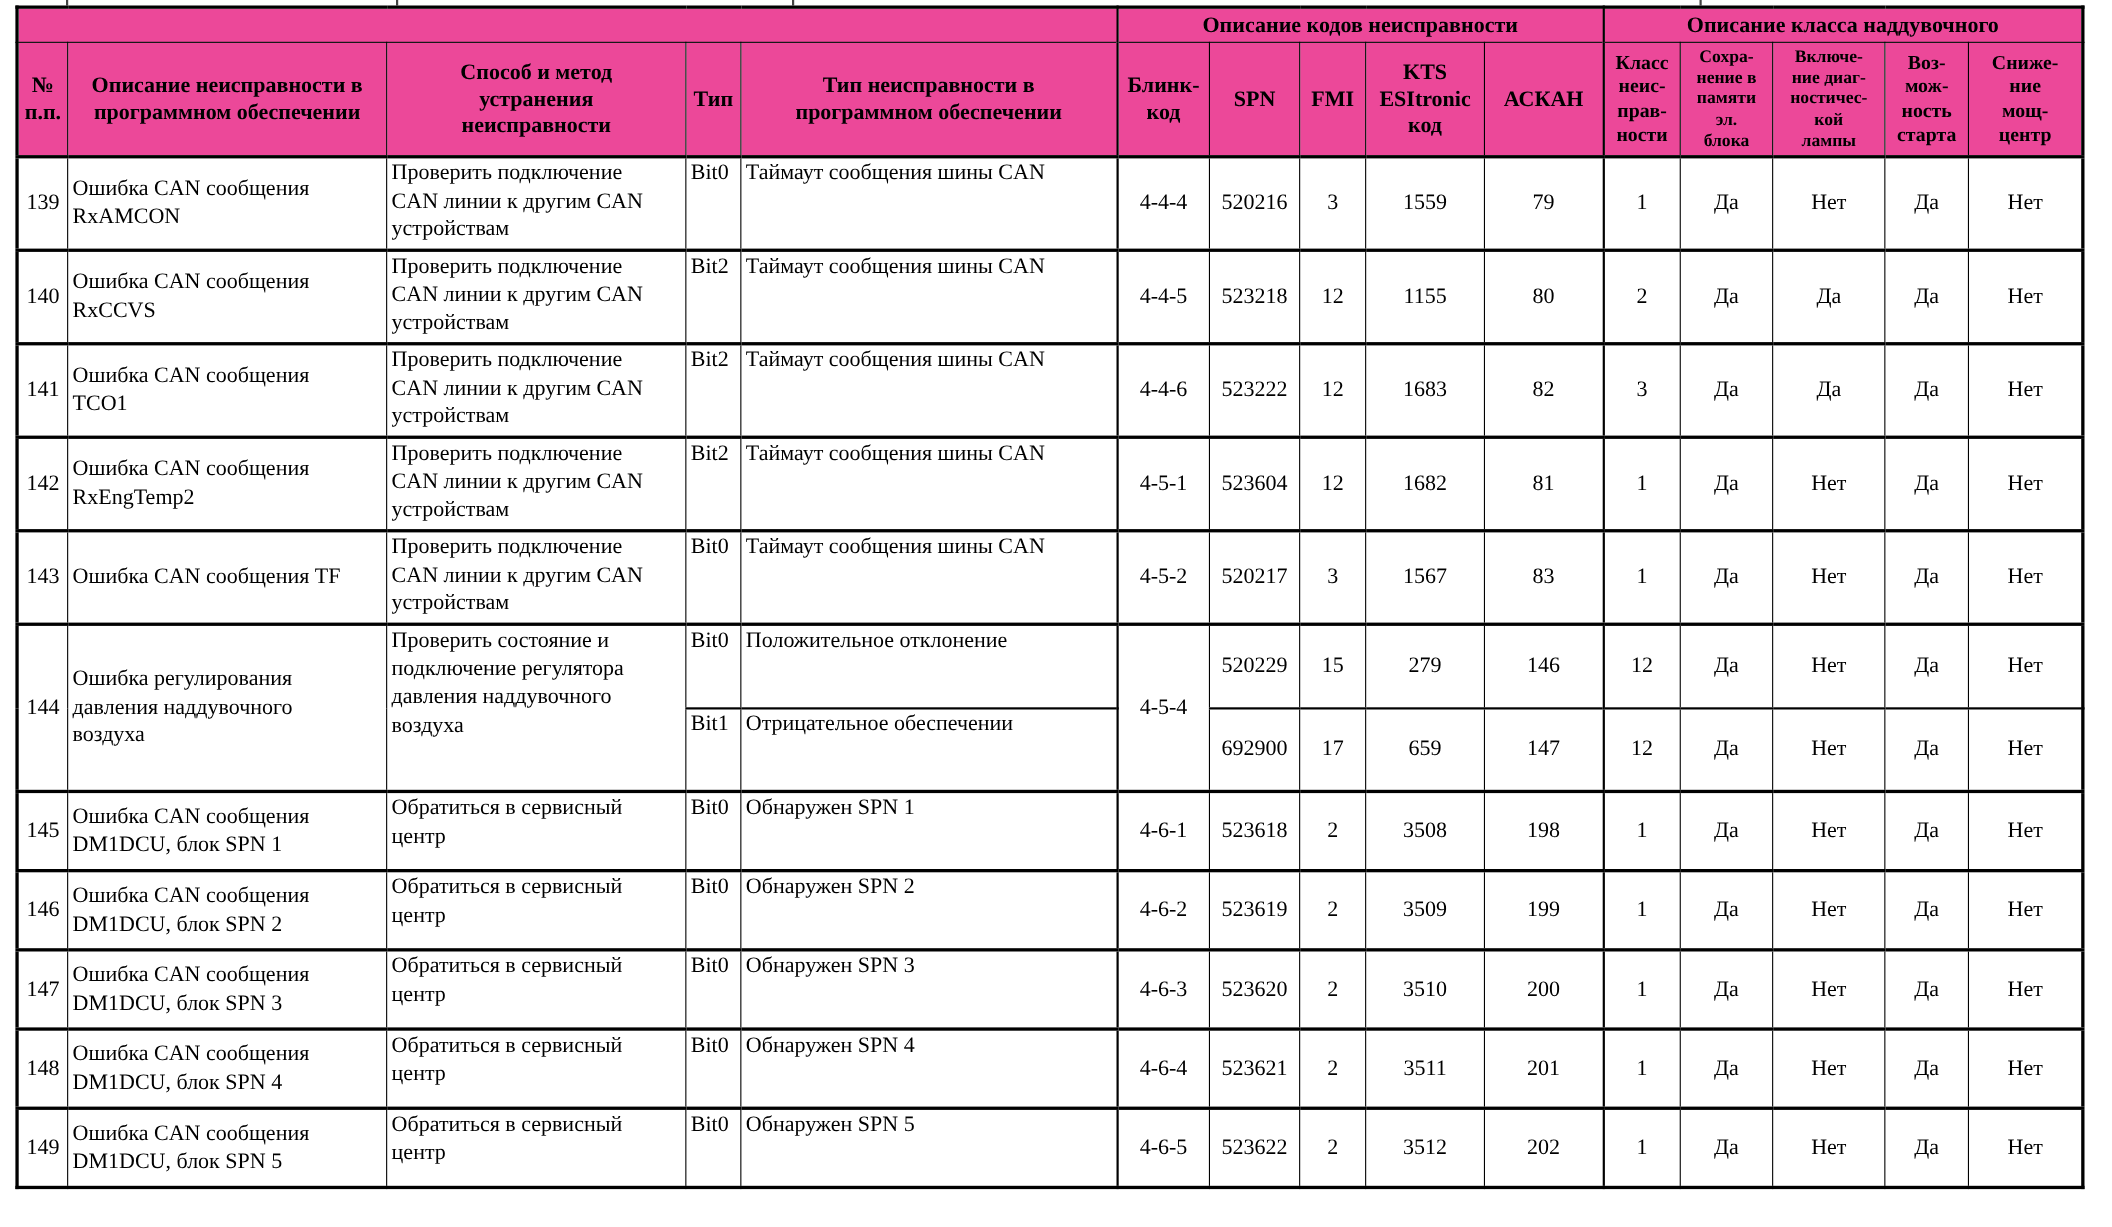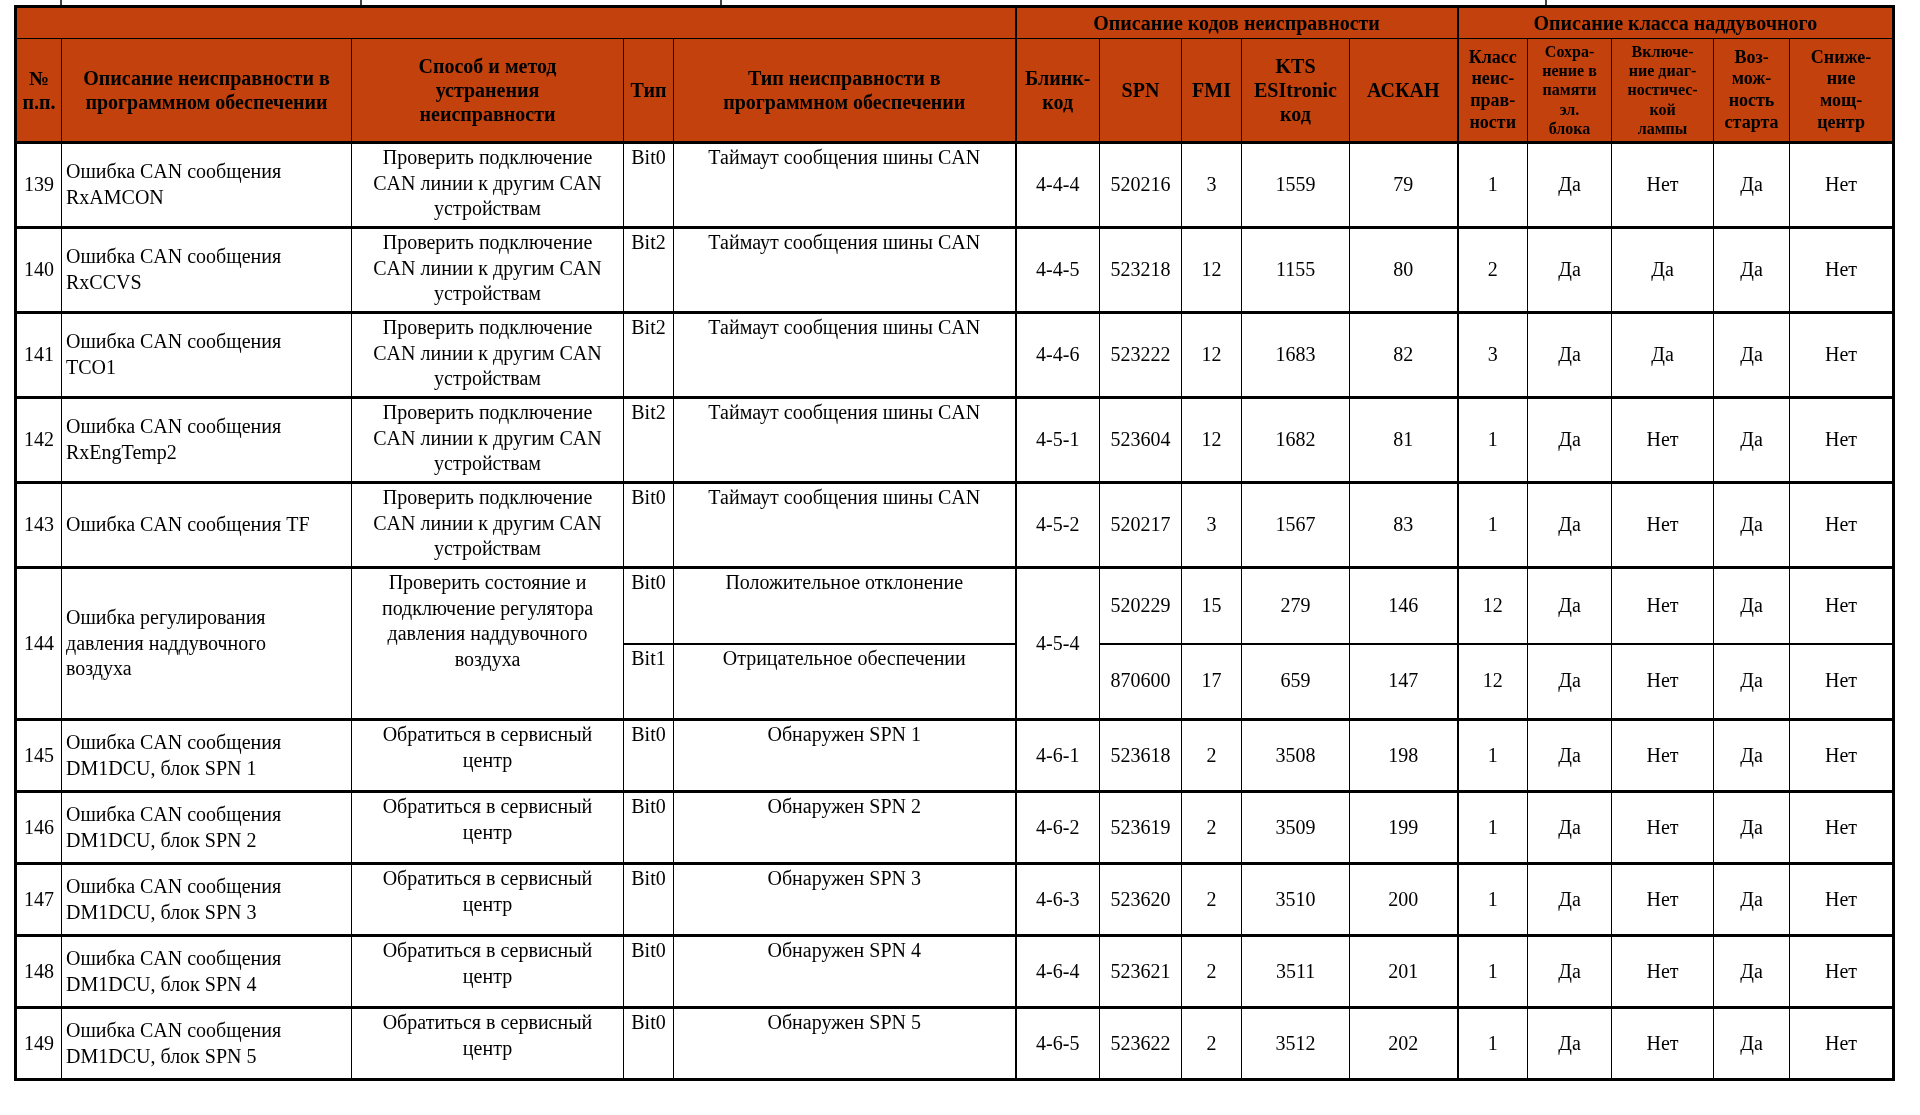--- a/index.html
+++ b/index.html
@@ -4,36 +4,36 @@
 <style>
   html,body{margin:0;padding:0;background:#ffffff;}
   .page{position:relative;width:1920px;height:1115px;background:#ffffff;
         font-family:"Liberation Serif",serif;color:#000;}
   .edge-strip{position:absolute;top:0;left:14px;width:1878px;height:5px;background:#ffffff;}
   .tick{position:absolute;top:0;width:2px;height:5px;background:#444;}
   table.fault{position:absolute;top:5px;left:14px;width:1878px;
         border-collapse:collapse;table-layout:fixed;border:3px solid #000;}
   th,td{border:1px solid #000;overflow:hidden;white-space:pre-line;
         font-family:"Liberation Serif",serif;color:#000;box-sizing:border-box;}
-  thead th{background:#c2410c;font-weight:bold;text-align:center;vertical-align:middle;
+  thead th{background:#ec4899;font-weight:bold;text-align:center;vertical-align:middle;
         font-size:20px;line-height:1.2;padding:0 2px;}
   tr.group-row{height:32px;}
   tr.cols-row{height:104px;}
   tr.cols-row th{border-bottom:2px solid #000;}
   .fs18{font-size:18px !important;}
   .fs16{font-size:16px !important;}
   tbody td{font-size:20px;line-height:1.28;vertical-align:middle;background:#fff;padding:0 2px;}
   tbody tr.r-tall{height:85px;}
   tbody tr.r-sub{height:76px;}
   tbody tr.r-short{height:72px;}
   tbody tr.main td{border-top:3px solid #000;}
   tbody tr.subline td{border-top:2px solid #000;}
   .l{text-align:left;padding:1px 4px;}
   .c{text-align:center;}
-  .top{vertical-align:top;text-align:center;}
+  .top{vertical-align:top;}
   .gL{border-left:2px solid #000;}
 </style>
 </head>
 <body>
 
 <div class="page">
 
   <div class="edge-strip">
     <div class="tick" style="left:46px"></div>
     <div class="tick" style="left:346px"></div>
@@ -232,21 +232,21 @@
         <td class="c">146</td>
         <td class="c gL">12</td>
         <td class="c">Да</td>
         <td class="c">Нет</td>
         <td class="c">Да</td>
         <td class="c">Нет</td>
       </tr>
       <tr class="subline r-sub">
         <td class="l top">Bit1</td>
         <td class="l top">Отрицательное обеспечении</td>
-        <td class="c">870600</td>
+        <td class="c">692900</td>
         <td class="c">17</td>
         <td class="c">659</td>
         <td class="c">147</td>
         <td class="c gL">12</td>
         <td class="c">Да</td>
         <td class="c">Нет</td>
         <td class="c">Да</td>
         <td class="c">Нет</td>
       </tr>
 

